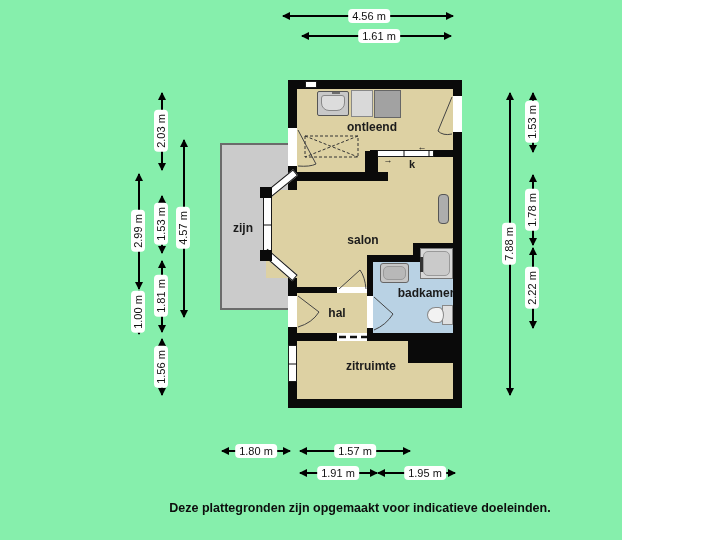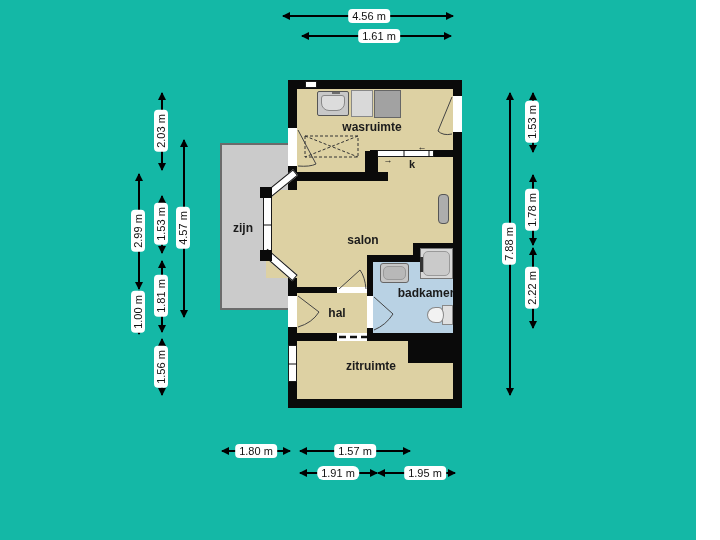--- a/index.html
+++ b/index.html
@@ -1,16 +1,16 @@
 <!DOCTYPE html>
 <html><head>
 <meta charset="utf-8">
 <style>
   html,body{margin:0;padding:0;}
-  #page{position:relative;width:696px;height:540px;background:#14b8a6;overflow:hidden;
+  #page{position:relative;width:622px;height:540px;background:#86efac;overflow:hidden;
         font-family:"Liberation Sans","DejaVu Sans",sans-serif;}
   .wall{position:absolute;background:#0a0a0a;}
   .floor{position:absolute;background:#ddd1a3;}
   .bath{position:absolute;background:#b9d2e4;}
   .opening{position:absolute;background:#ffffff;}
   .window{position:absolute;background:#ffffff;border:1px solid #1a1a1a;box-sizing:border-box;}
   .afdak{position:absolute;background:#cbcbcb;border:2px solid #6b6b6b;box-sizing:border-box;}
   .fix{position:absolute;box-sizing:border-box;}
   .room-label{position:absolute;transform:translate(-50%,-50%);font-size:12px;font-weight:700;
               color:#1b1b1b;white-space:nowrap;}
@@ -66,21 +66,21 @@
   <div class="dim-v" style="left:532px;top:175px;height:70px;"></div>
   <div class="pill v" style="left:532px;top:210px;">1.78 m</div>
   <div class="dim-v" style="left:532px;top:248px;height:80px;"></div>
   <div class="pill v" style="left:532px;top:288px;">2.22 m</div>
 
   <div class="dim-h" style="left:222px;top:450px;width:68px;"></div>
   <div class="pill" style="left:256px;top:451px;">1.80 m</div>
   <div class="dim-h" style="left:300px;top:450px;width:110px;"></div>
   <div class="pill" style="left:355px;top:451px;">1.57 m</div>
   <div class="dim-h" style="left:300px;top:472px;width:77px;"></div>
-  <div class="pill" style="left:338px;top:473px;border-radius:6px;">1.91 m</div>
+  <div class="pill" style="left:338px;top:473px;">1.91 m</div>
   <div class="dim-h" style="left:378px;top:472px;width:77px;"></div>
   <div class="pill" style="left:425px;top:473px;">1.95 m</div>
 
   <div class="afdak" style="left:220px;top:143px;width:72px;height:167px;"></div>
 
   <div class="wall" style="left:288px;top:80px;width:174px;height:328px;"></div>
 
   <div class="floor" style="left:297px;top:89px;width:156px;height:62px;"></div>
   <div class="floor" style="left:297px;top:151px;width:68px;height:21px;"></div>
   <div class="floor" style="left:378px;top:157px;width:75px;height:15px;"></div>
@@ -158,22 +158,23 @@
     <g stroke="#111" stroke-width="2.5">
       <line x1="339" y1="337" x2="346" y2="337"></line>
       <line x1="350" y1="337" x2="357" y2="337"></line>
       <line x1="361" y1="337" x2="367" y2="337"></line>
     </g>
   </svg>
 
   <div class="room-label" style="left:422px;top:147px;font-size:9px;font-weight:400;">←</div>
   <div class="room-label" style="left:388px;top:160px;font-size:9px;font-weight:400;">→</div>
 
-  <div class="room-label" style="left:372px;top:127px;">wasruimte</div>
+  <div class="room-label" style="left:372px;top:127px;">ontleend</div>
   <div class="room-label" style="left:412px;top:164px;font-size:11px;">k</div>
   <div class="room-label" style="left:363px;top:222px;margin-top:18px;">salon</div>
   <div class="room-label" style="left:243px;top:228px;">zijn</div>
   <div class="room-label" style="left:337px;top:313px;">hal</div>
   <div class="room-label" style="left:426px;top:293px;">badkamer</div>
   <div class="room-label" style="left:371px;top:366px;">zitruimte</div>
 
+  <div class="disclaimer" style="top:501px;">Deze plattegronden zijn opgemaakt voor indicatieve doeleinden.</div>
 
 </div>
 
 </body></html>

